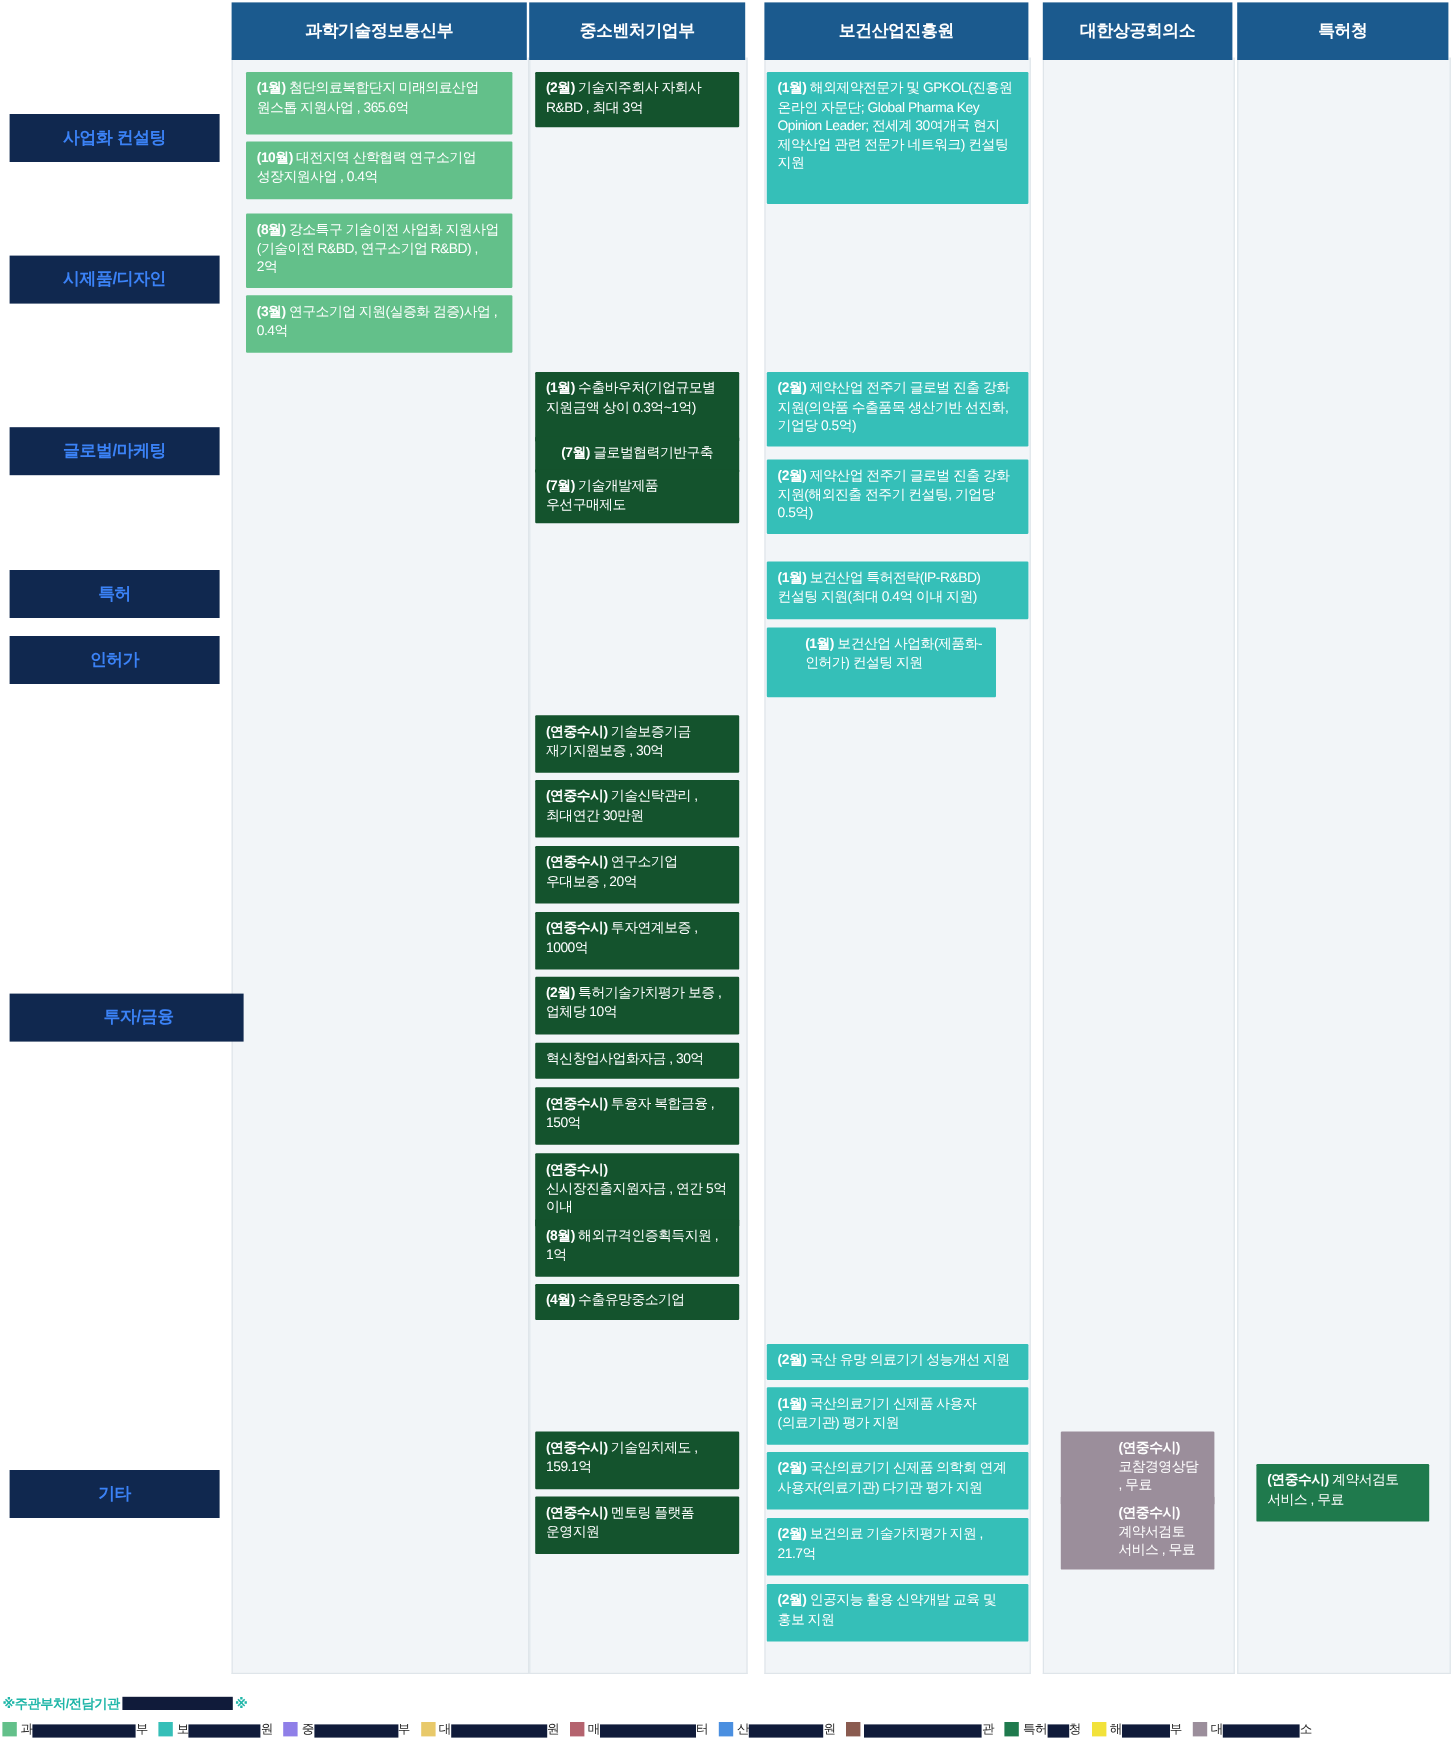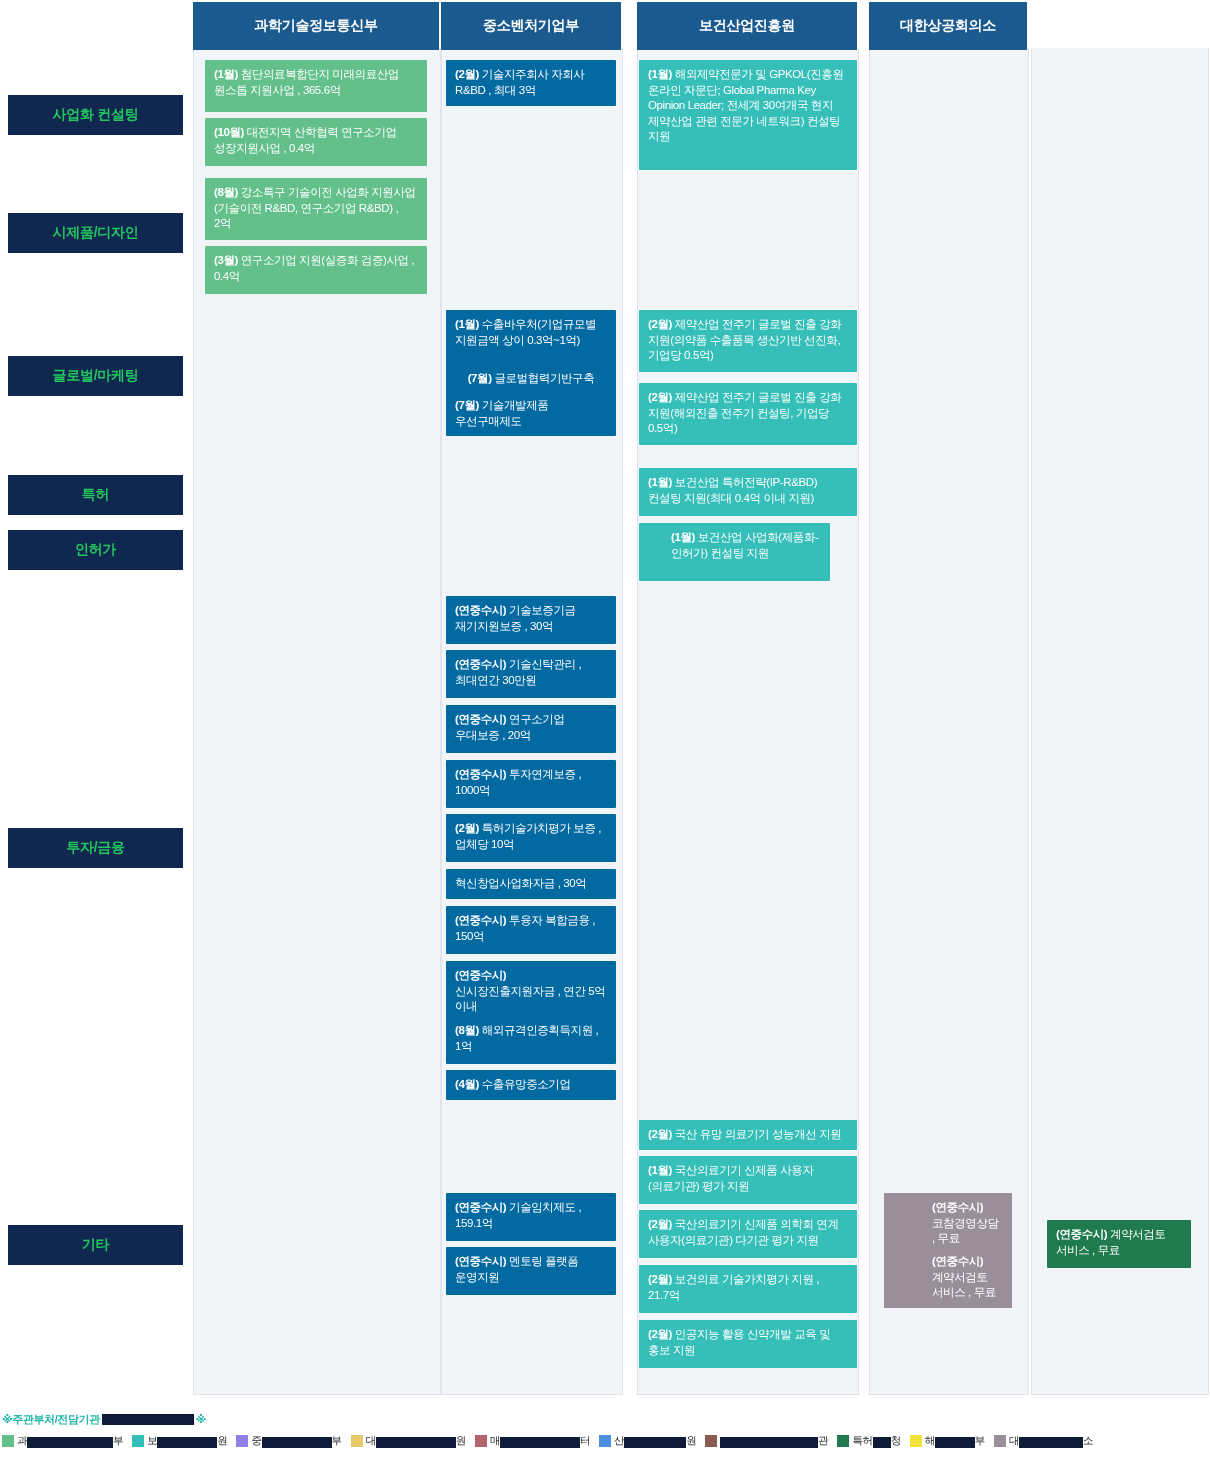--- a/index.html
+++ b/index.html
@@ -24,21 +24,21 @@
     display:flex;align-items:center;justify-content:center;
     font-size:14px;
     font-weight:bold;
     letter-spacing:-0.3px;
   }
   
   .row-label{
     position:absolute;
     left:8px;width:175px;height:40px;
     background:#10284f;
-    color:#22c55e;
+    color:#3b82f6;
     display:flex;align-items:center;justify-content:center;
     font-size:14px;font-weight:bold;letter-spacing:-0.3px;
   }
   
   .col-bg{
     position:absolute;
     top:48px;height:1346px;
     background:#f2f5f8;
     border-left:1px solid #dfe5ea;
     border-right:1px solid #dfe5ea;
@@ -51,21 +51,21 @@
     padding:7px 9px 7px 9px;
     color:#ffffff;
     font-size:11.5px;
     line-height:1.35;
     letter-spacing:-0.4px;
     border-radius:1px;
     word-break:keep-all;
   }
   .card b{font-weight:bold;}
   .c-green{background:#63c08a;}
-  .c-purple{background:#0369a1;}
+  .c-purple{background:#14532d;}
   .c-teal{background:#35bfb8;}
   .c-gray{background:#9b8e9b;padding-left:48px;}
   .c-darkgreen{background:#1f7a4d;}
   
   .legend{
     position:absolute;left:0;top:1412px;width:1210px;
   }
   .legend-title{
     position:absolute;left:2px;top:0;
     font-size:11px;font-weight:bold;color:#1fb6a8;
@@ -97,27 +97,28 @@
   <div class="col-bg" style="left:193px;width:246px;"></div>
   <div class="col-bg" style="left:441px;width:180px;"></div>
   <div class="col-bg" style="left:637px;width:220px;"></div>
   <div class="col-bg" style="left:869px;width:158px;"></div>
   <div class="col-bg" style="left:1031px;width:176px;"></div>
 
   <div class="col-head" style="left:441px;top:2px;width:180px;">중소벤처기업부</div>
   <div class="col-head" style="left:193px;top:2px;width:246px;">과학기술정보통신부</div>
   <div class="col-head" style="left:637px;top:2px;width:220px;">보건산업진흥원</div>
   <div class="col-head" style="left:869px;top:2px;width:158px;">대한상공회의소</div>
+  <div class="col-head" style="left:1031px;top:2px;width:176px;">특허청</div>
 
   <div class="row-label" style="top:95px;">사업화 컨설팅</div>
   <div class="row-label" style="top:213px;">시제품/디자인</div>
   <div class="row-label" style="top:356px;">글로벌/마케팅</div>
   <div class="row-label" style="top:475px;">특허</div>
   <div class="row-label" style="top:530px;">인허가</div>
-  <div class="row-label" style="top:828px;">투자/금융</div>
+  <div class="row-label" style="top:828px;padding-left:20px;">투자/금융</div>
   <div class="row-label" style="top:1225px;">기타</div>
 
   <div id="cards-layer">
       <div class="card c-green" style="left: 205px; top: 60px; width: 222px; min-height: 52px;"><b>(1월)</b><span> 첨단의료복합단지 미래의료산업 원스톱 지원사업 , 365.6억</span></div>
       <div class="card c-green" style="left: 205px; top: 118px; width: 222px; min-height: 48px;"><b>(10월)</b><span> 대전지역 산학협력 연구소기업 성장지원사업 , 0.4억</span></div>
       <div class="card c-green" style="left: 205px; top: 178px; width: 222px; min-height: 62px;"><b>(8월)</b><span> 강소특구 기술이전 사업화 지원사업(기술이전 R&amp;BD, 연구소기업 R&amp;BD) , 2억</span></div>
       <div class="card c-green" style="left: 205px; top: 246px; width: 222px; min-height: 48px;"><b>(3월)</b><span> 연구소기업 지원(실증화 검증)사업 , 0.4억</span></div>
       <div class="card c-purple" style="left: 446px; top: 60px; width: 170px; min-height: 46px;"><b>(2월)</b><span> 기술지주회사 자회사 R&amp;BD , 최대 3억</span></div>
       <div class="card c-purple" style="left: 446px; top: 310px; width: 170px; min-height: 58px;"><b>(1월)</b><span> 수출바우처(기업규모별 지원금액 상이 0.3억~1억)</span></div>
       <div class="card c-purple" style="left: 446px; top: 364px; width: 170px; min-height: 29px; text-align: center;"><b>(7월)</b><span> 글로벌협력기반구축</span></div>

